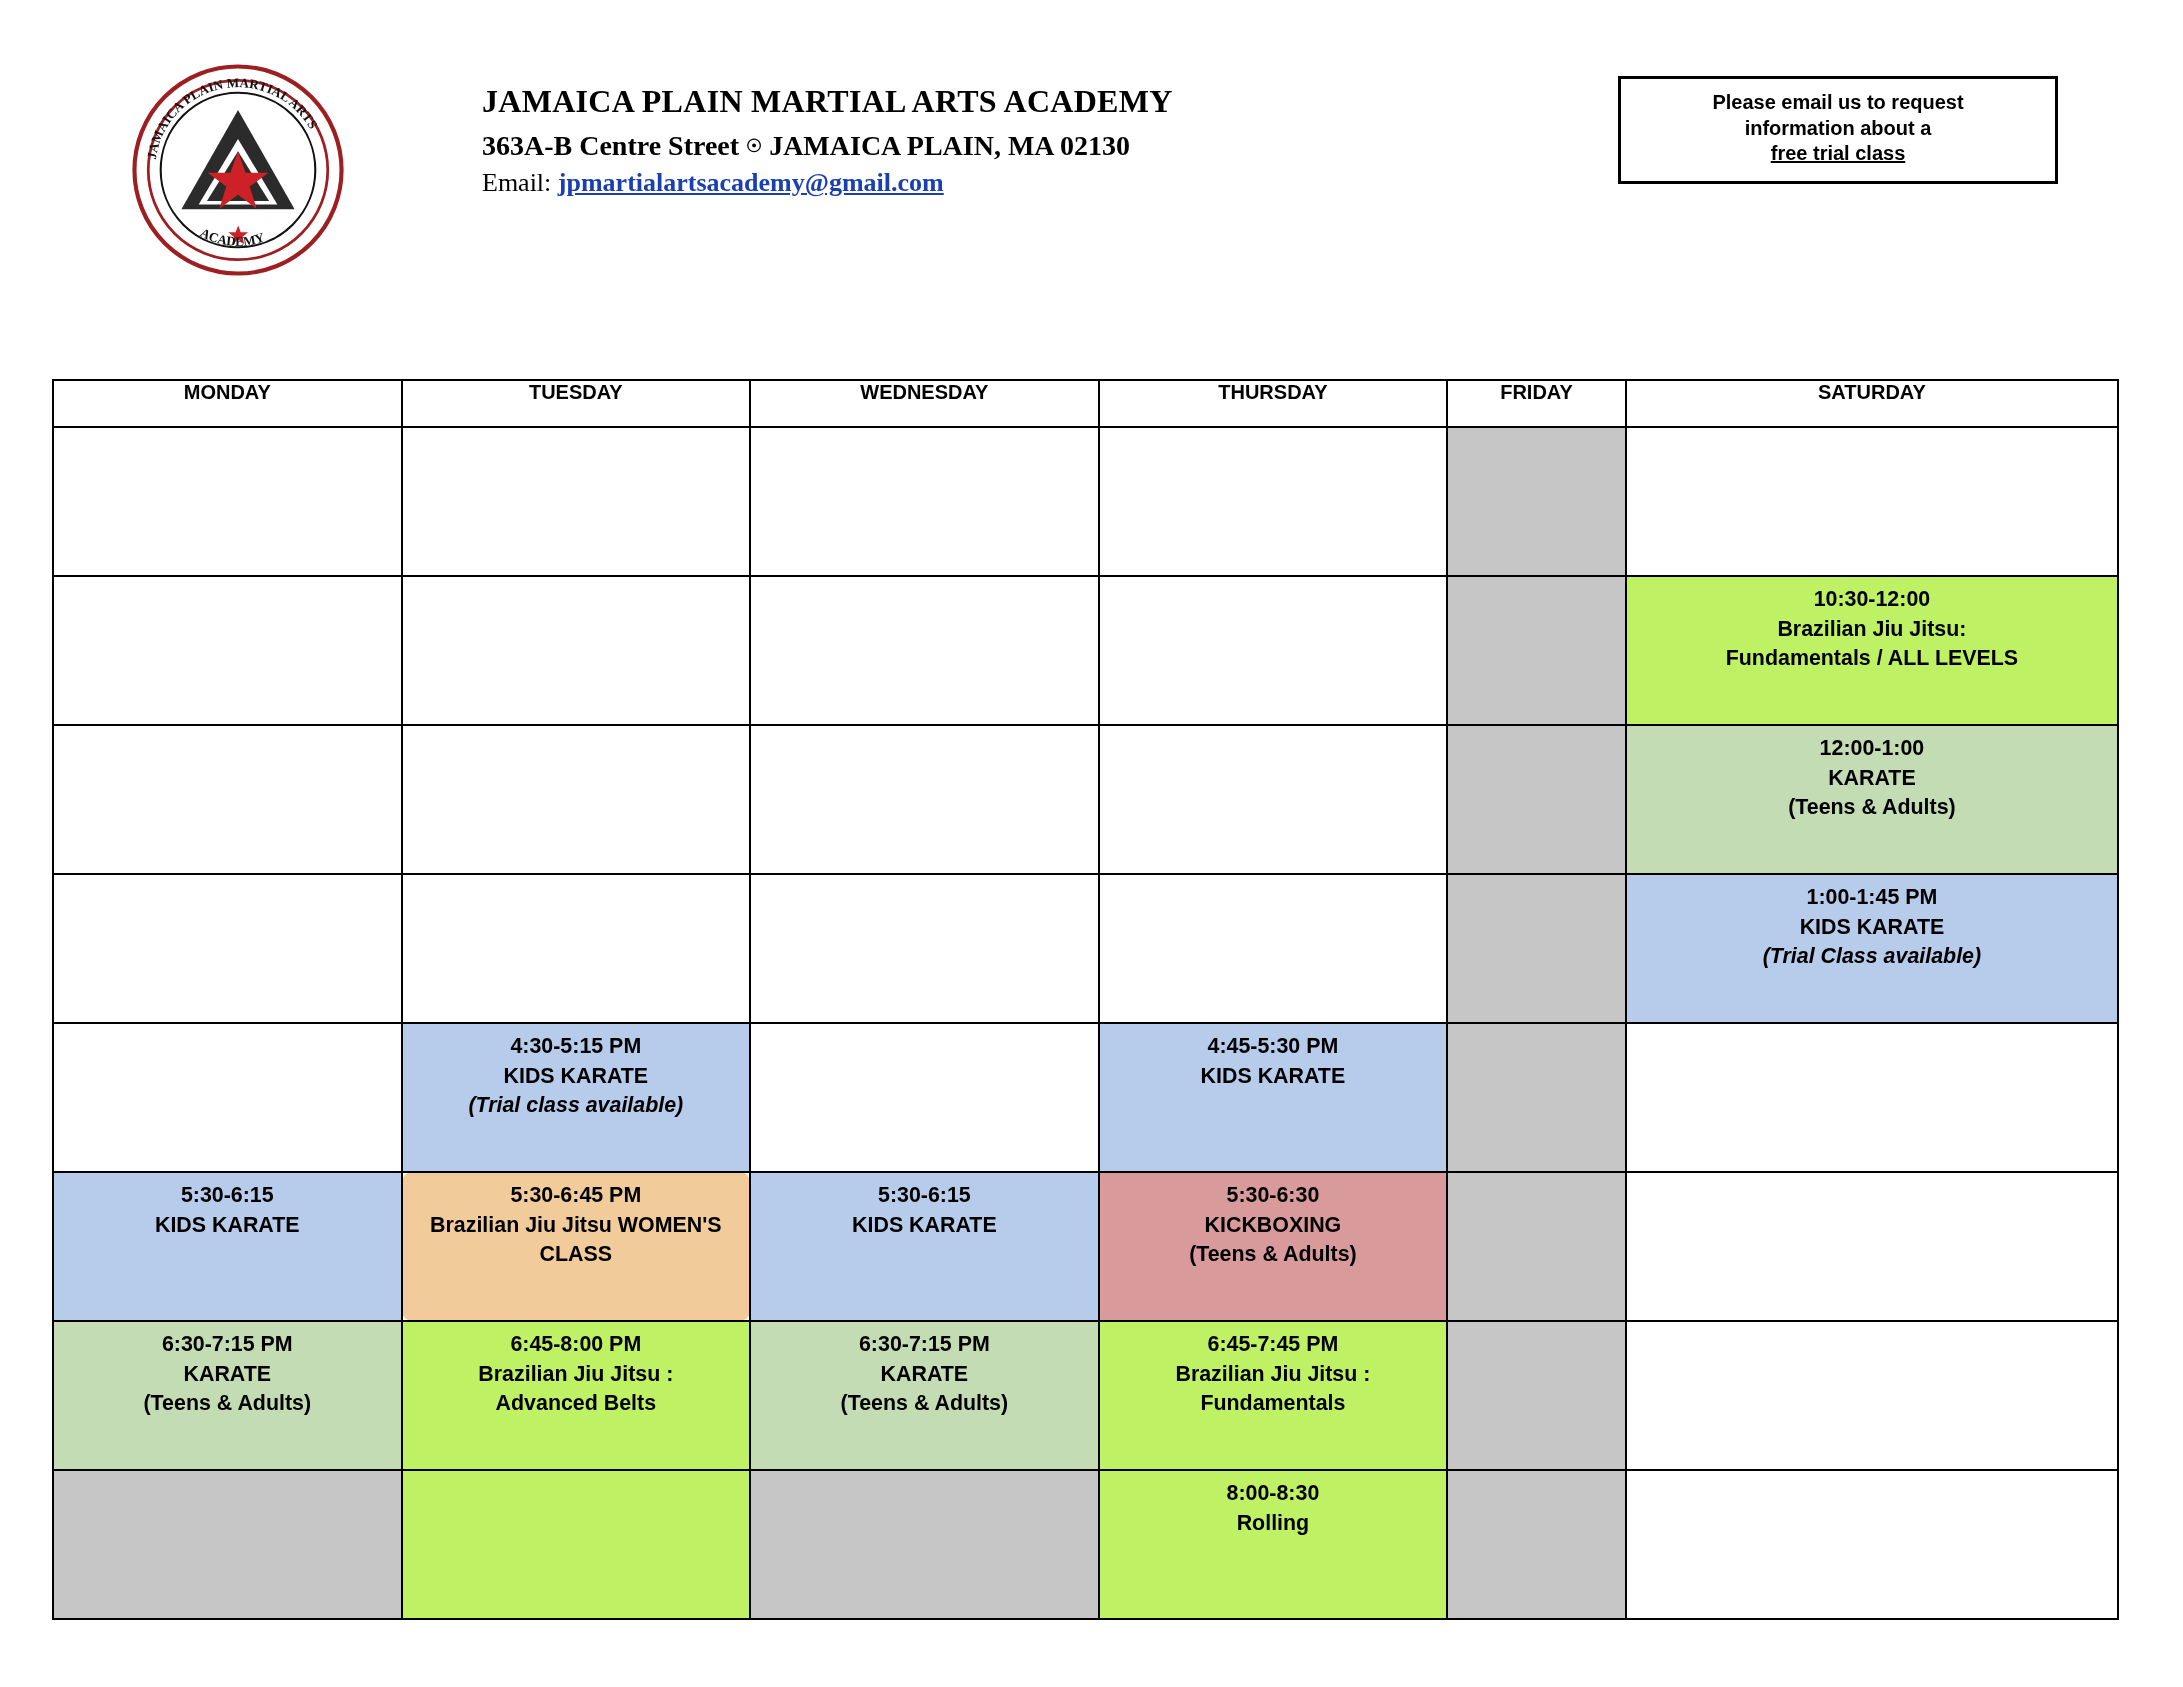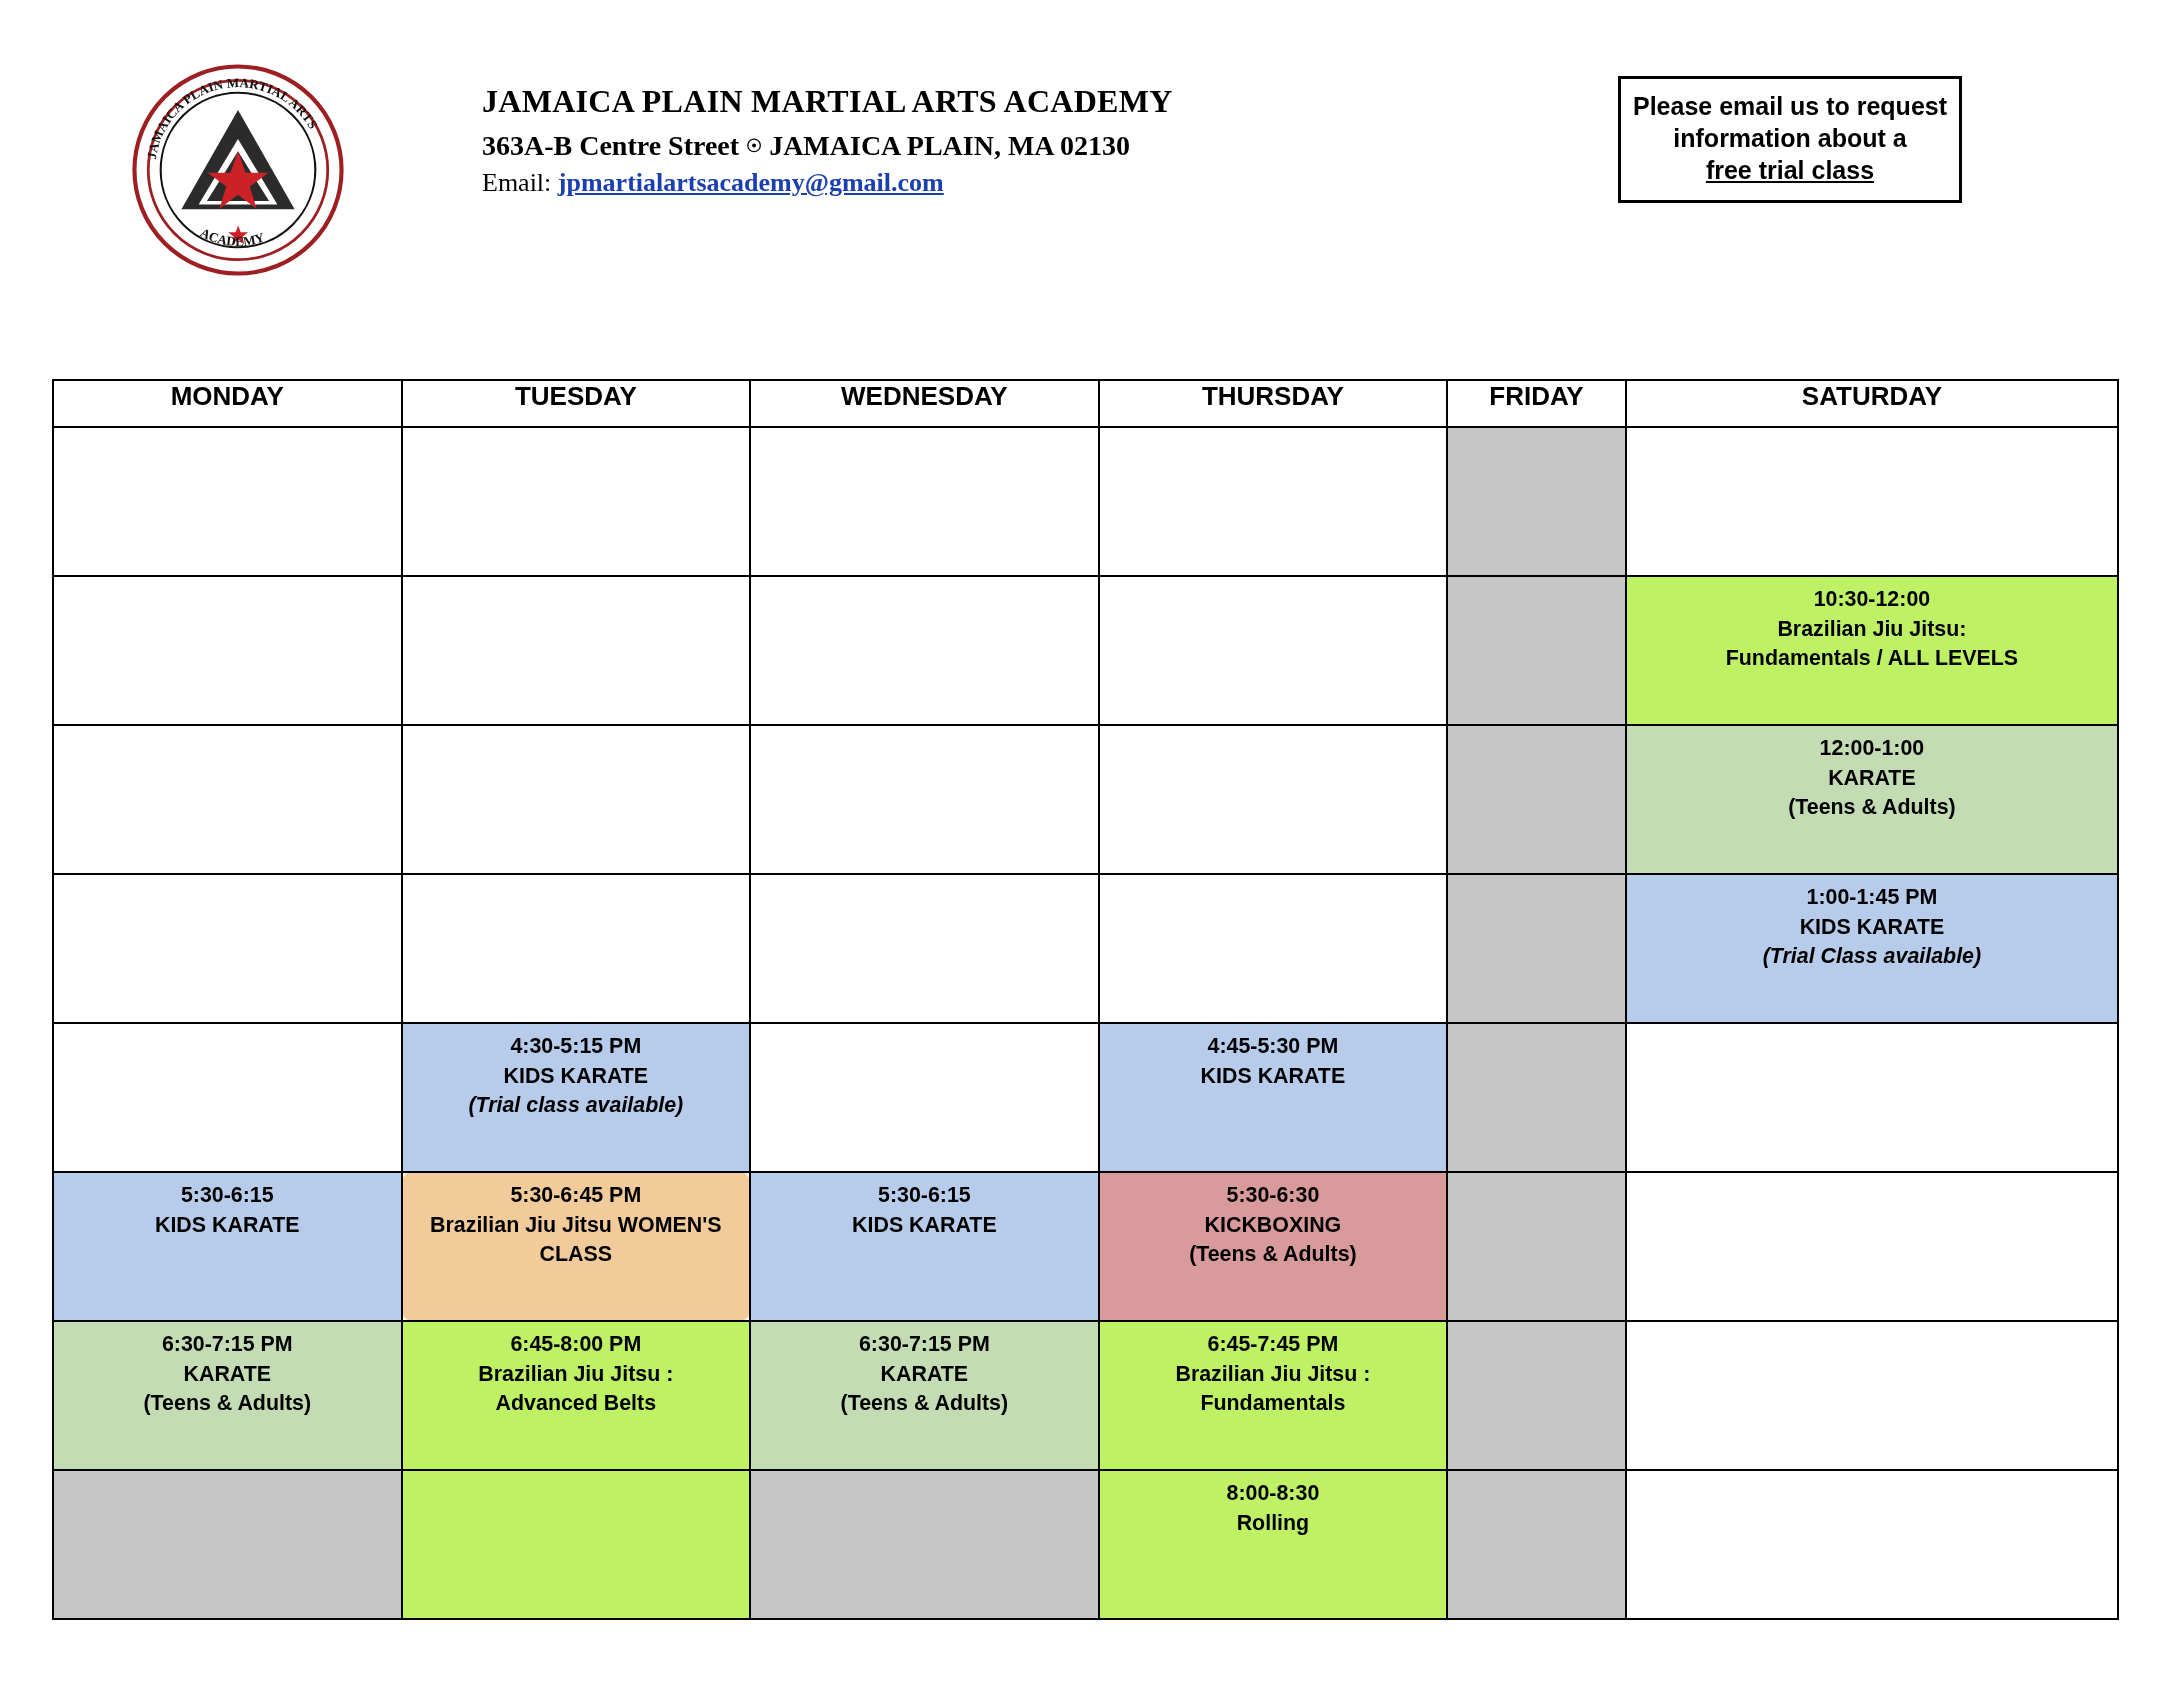--- a/index.html
+++ b/index.html
@@ -82,27 +82,27 @@
   .email-line a {
     color: #1a3fb0;
     text-decoration: underline;
     font-weight: bold;
   }
 
   .trial-box {
     position: absolute;
     left: 1618px;
     top: 76px;
-    width: 344px;
+    width: 440px;
     border: 3.4px solid #000;
     padding: 11px 6.9px 13.8px 6.9px;
     text-align: center;
     font-family: "Liberation Sans", sans-serif;
     font-weight: bold;
-    font-size: 25px;
+    font-size: 20px;
     line-height: 1.28;
     color: #000;
     box-sizing: border-box;
   }
   .trial-box u { text-decoration: underline; }
 
   .schedule-title-row {
     position: absolute;
     left: 0;
     top: 296px;
@@ -139,21 +139,21 @@
     width: 2067px;
     font-family: "Liberation Sans", sans-serif;
   }
   table.schedule td, table.schedule th {
     border: 2.1px solid #000;
     vertical-align: top;
     padding: 0;
   }
   thead th {
     height: 45px;
-    font-size: 26px;
+    font-size: 20px;
     font-weight: bold;
     text-align: center;
     vertical-align: middle;
     background: #ffffff;
     border-radius: 21px;
   }
   td.cell {
     height: 147px;
     text-align: center;
   }

